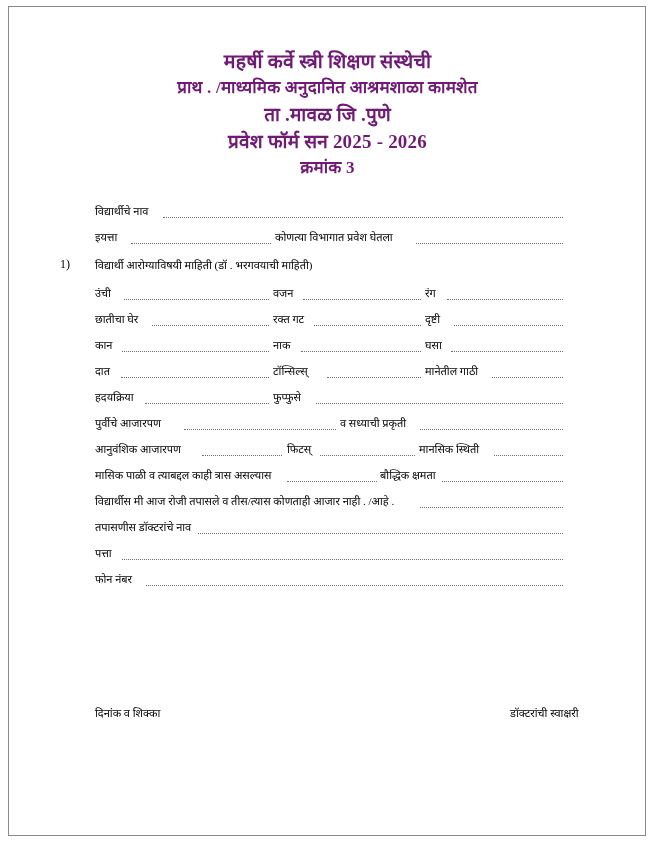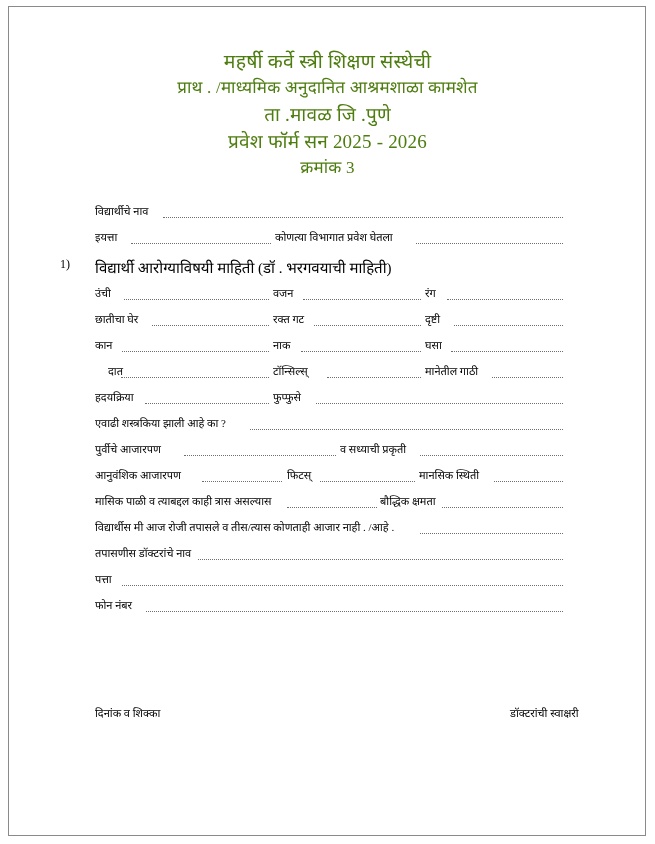--- a/index.html
+++ b/index.html
@@ -34,22 +34,22 @@
 
   
   .heading {
     position: absolute;
     left: 0;
     top: 48px;
     width: 655px;
     text-align: center;
   }
   .heading .line {
-    font-weight: normal;
-    color: #4d7c0f;
+    font-weight: bold;
+    color: #701a75;
     line-height: 1.45;
     letter-spacing: 0.2px;
   }
   .h1 { font-size: 19.5px; }
   .h2 { font-size: 17px; }
   .h3 { font-size: 19px; }
   .h4 { font-size: 19px; }
   .h5 { font-size: 17px; }
 
   
@@ -79,21 +79,21 @@
     border-top: 1px dotted #6e6e6e;
   }
   .listnum {
     position: absolute;
     left: 60px;
     font-size: 12px;
   }
   .sec-title {
     position: absolute;
     left: 95px;
-    font-size: 15px;
+    font-size: 11px;
     white-space: nowrap;
   }
 
   .footer {
     position: absolute;
     left: 0;
     top: 705px;
     width: 655px;
     font-size: 11px;
   }
@@ -154,39 +154,35 @@
     <div class="row">
       <span class="lbl" style="left:95px;">कान</span>
       <span class="dash" style="left:122px; width:147px;"></span>
       <span class="lbl" style="left:273px;">नाक</span>
       <span class="dash" style="left:301px; width:120px;"></span>
       <span class="lbl" style="left:425px;">घसा</span>
       <span class="dash" style="left:451px; width:112px;"></span>
     </div>
 
     <div class="row">
-      <span class="lbl" style="left:108px;text-align:right;">दात</span>
+      <span class="lbl" style="left:95px;text-align:right;">दात</span>
       <span class="dash" style="left:121px; width:148px;"></span>
       <span class="lbl" style="left:273px;">टॉन्सिल्स्</span>
       <span class="dash" style="left:327px; width:94px;"></span>
       <span class="lbl" style="left:425px;">मानेतील गाठी</span>
       <span class="dash" style="left:492px; width:71px;"></span>
     </div>
 
     <div class="row">
       <span class="lbl" style="left:95px;">हदयक्रिया</span>
       <span class="dash" style="left:145px; width:124px;"></span>
       <span class="lbl" style="left:273px;">फुप्फुसे</span>
       <span class="dash" style="left:316px; width:247px;"></span>
     </div>
 
-    <div class="row">
-      <span class="lbl" style="left:95px;">एवाढी शस्त्रकिया झाली आहे का ?</span>
-      <span class="dash" style="left:250px; width:313px;"></span>
-    </div>
 
     <div class="row">
       <span class="lbl" style="left:95px;">पुर्वीचे आजारपण</span>
       <span class="dash" style="left:184px; width:152px;"></span>
       <span class="lbl" style="left:340px;">व सध्याची प्रकृती</span>
       <span class="dash" style="left:420px; width:143px;"></span>
     </div>
 
     <div class="row">
       <span class="lbl" style="left:95px;">आनुवंशिक आजारपण</span>

